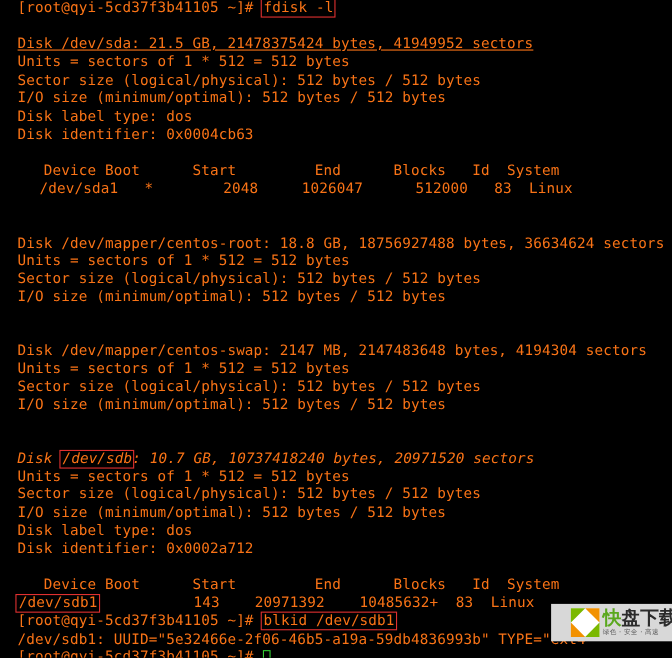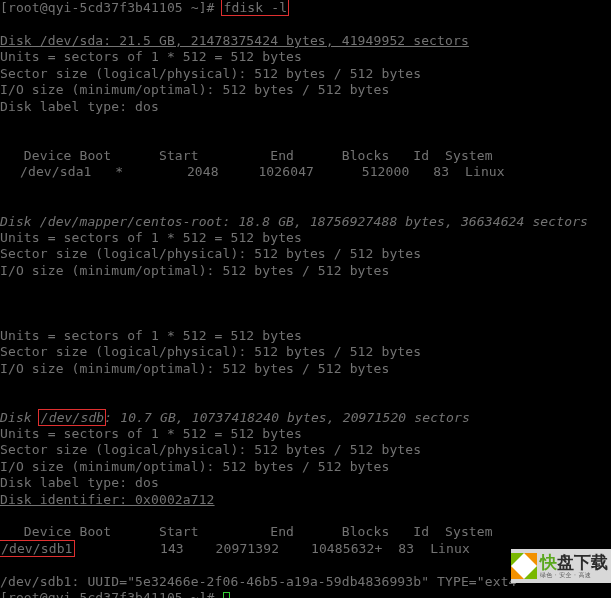--- a/index.html
+++ b/index.html
@@ -16,27 +16,27 @@
   #terminal {
     position: relative;
     width: 611px;
     height: 598px;
     background: #000000;
     padding: 0;
     box-sizing: border-box;
   }
   .line {
     position: absolute;
-    left: 0;
+    left: 16px;
     white-space: pre;
     font-family: "DejaVu Sans Mono", "Liberation Mono", monospace;
     font-size: 13px;
     line-height: 16.4px;
     letter-spacing: 0.12px;
-    color: #737373;
+    color: #f97316;
     height: 16.4px;
   }
   .line .seg { white-space: pre; }
   .hl {
     outline: 1px solid #e03030;
     outline-offset: 0px;
     padding: 1px 1px 1px 2px;
     margin: 0 -1px;
     position: relative;
     display: inline-block;
@@ -47,26 +47,26 @@
     width: 7px;
     height: 12px;
     border: 1px solid #33cc33;
     box-sizing: border-box;
     vertical-align: -2px;
   }
   .watermark {
     position: absolute;
     right: 0px;
     bottom: 15px;
-    width: 100px;
+    width: 110px;
     height: 34px;
     background: #d8d8d8;
     display: flex;
     align-items: center;
-    padding-left: 0;
+    padding-left: 18px;
     box-sizing: border-box;
     overflow: hidden;
   }
   .wm-logo {
     width: 26px;
     height: 26px;
     position: relative;
     flex: 0 0 auto;
     background: #ffffff;
     margin-right: 3px;
@@ -121,37 +121,40 @@
 </head>
 <body>
 
 <div id="terminal">
     <div class="line" style="top: 0px;"><span class="seg">[root@qyi-5cd37f3b41105 ~]# </span><span class="hl">fdisk -l</span></div>
     <div class="line" style="top: 33px; text-decoration: underline;"><span class="seg">Disk /dev/sda: 21.5 GB, 21478375424 bytes, 41949952 sectors</span></div>
     <div class="line" style="top: 49px;"><span class="seg">Units = sectors of 1 * 512 = 512 bytes</span></div>
     <div class="line" style="top: 66px;"><span class="seg">Sector size (logical/physical): 512 bytes / 512 bytes</span></div>
     <div class="line" style="top: 82px;"><span class="seg">I/O size (minimum/optimal): 512 bytes / 512 bytes</span></div>
     <div class="line" style="top: 99px;"><span class="seg">Disk label type: dos</span></div>
+    <div class="line" style="top: 115px;"><span class="seg">Disk identifier: 0x0004cb63</span></div>
     <div class="line" style="top: 148px;"><span class="seg">   Device Boot      Start         End      Blocks   Id  System</span></div>
     <div class="line" style="top: 164px; padding-left: 20px;"><span class="seg">/dev/sda1   *        2048     1026047      512000   83  Linux</span></div>
-    <div class="line" style="top: 214px; font-style: italic;"><span class="seg">Disk /dev/mapper/centos-root: 18.8 GB, 18756927488 bytes, 36634624 sectors</span></div>
+    <div class="line" style="top: 214px;"><span class="seg">Disk /dev/mapper/centos-root: 18.8 GB, 18756927488 bytes, 36634624 sectors</span></div>
     <div class="line" style="top: 230px;"><span class="seg">Units = sectors of 1 * 512 = 512 bytes</span></div>
     <div class="line" style="top: 246px;"><span class="seg">Sector size (logical/physical): 512 bytes / 512 bytes</span></div>
     <div class="line" style="top: 263px;"><span class="seg">I/O size (minimum/optimal): 512 bytes / 512 bytes</span></div>
+    <div class="line" style="top: 312px;"><span class="seg">Disk /dev/mapper/centos-swap: 2147 MB, 2147483648 bytes, 4194304 sectors</span></div>
     <div class="line" style="top: 328px;"><span class="seg">Units = sectors of 1 * 512 = 512 bytes</span></div>
     <div class="line" style="top: 344px;"><span class="seg">Sector size (logical/physical): 512 bytes / 512 bytes</span></div>
     <div class="line" style="top: 361px;"><span class="seg">I/O size (minimum/optimal): 512 bytes / 512 bytes</span></div>
     <div class="line" style="top: 410px; font-style: italic;"><span class="seg">Disk </span><span class="hl">/dev/sdb</span><span class="seg">: 10.7 GB, 10737418240 bytes, 20971520 sectors</span></div>
     <div class="line" style="top: 426px;"><span class="seg">Units = sectors of 1 * 512 = 512 bytes</span></div>
     <div class="line" style="top: 442px;"><span class="seg">Sector size (logical/physical): 512 bytes / 512 bytes</span></div>
     <div class="line" style="top: 459px;"><span class="seg">I/O size (minimum/optimal): 512 bytes / 512 bytes</span></div>
     <div class="line" style="top: 475px;"><span class="seg">Disk label type: dos</span></div>
-    <div class="line" style="top: 492px; text-decoration: underline;"><span class="seg">Disk identifier: 0x0002a712</span></div>
+    <div class="line" style="top: 492px;"><span class="seg">Disk identifier: 0x0002a712</span></div>
     <div class="line" style="top: 524px;"><span class="seg">   Device Boot      Start         End      Blocks   Id  System</span></div>
     <div class="line" style="top: 541px;"><span class="hl">/dev/sdb1</span><span class="seg">           143    20971392    10485632+  83  Linux</span></div>
+    <div class="line" style="top: 557px;"><span class="seg">[root@qyi-5cd37f3b41105 ~]# </span><span class="hl">blkid /dev/sdb1</span></div>
     <div class="line" style="top: 574px;"><span class="seg">/dev/sdb1: UUID="5e32466e-2f06-46b5-a19a-59db4836993b" TYPE="ext4</span></div>
     <div class="line" style="top: 590px;"><span class="seg">[root@qyi-5cd37f3b41105 ~]# </span><span class="cursor"></span></div>
     <div class="watermark">
       <div class="wm-logo">
         <span class="tri-a"></span>
         <span class="tri-b"></span>
         <span class="tri-c"></span>
         <span class="tri-d"></span>
       </div>
       <div class="wm-text">

